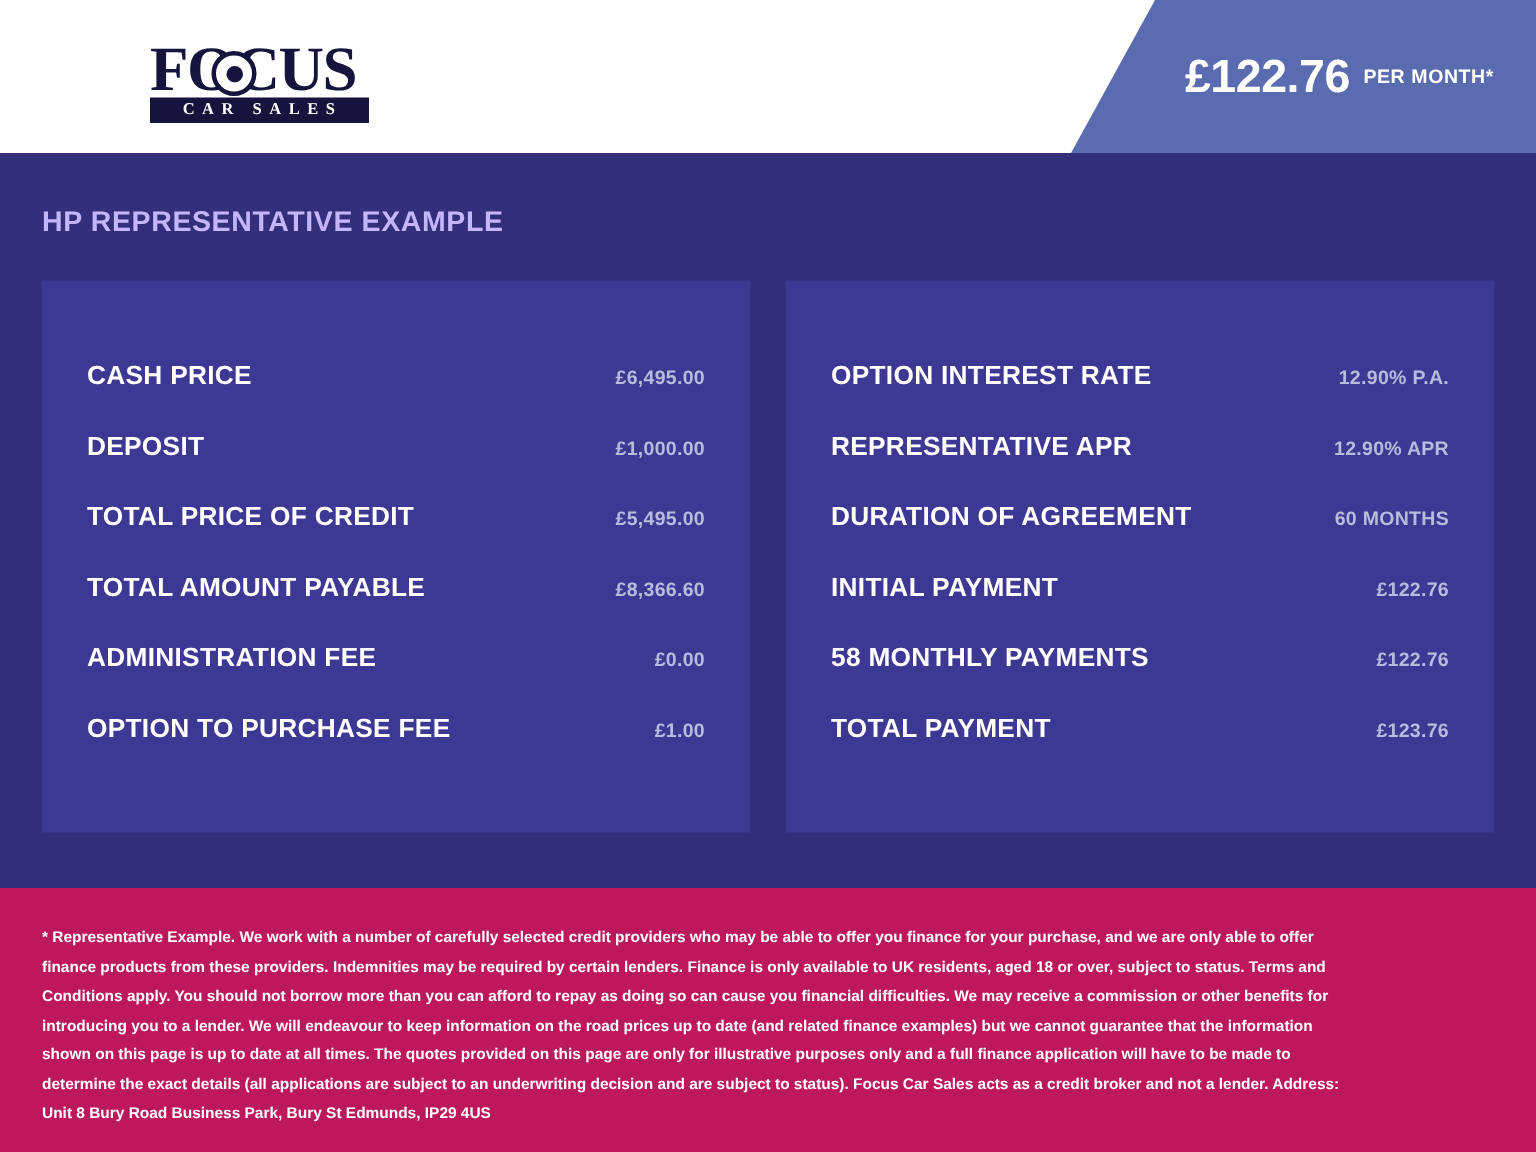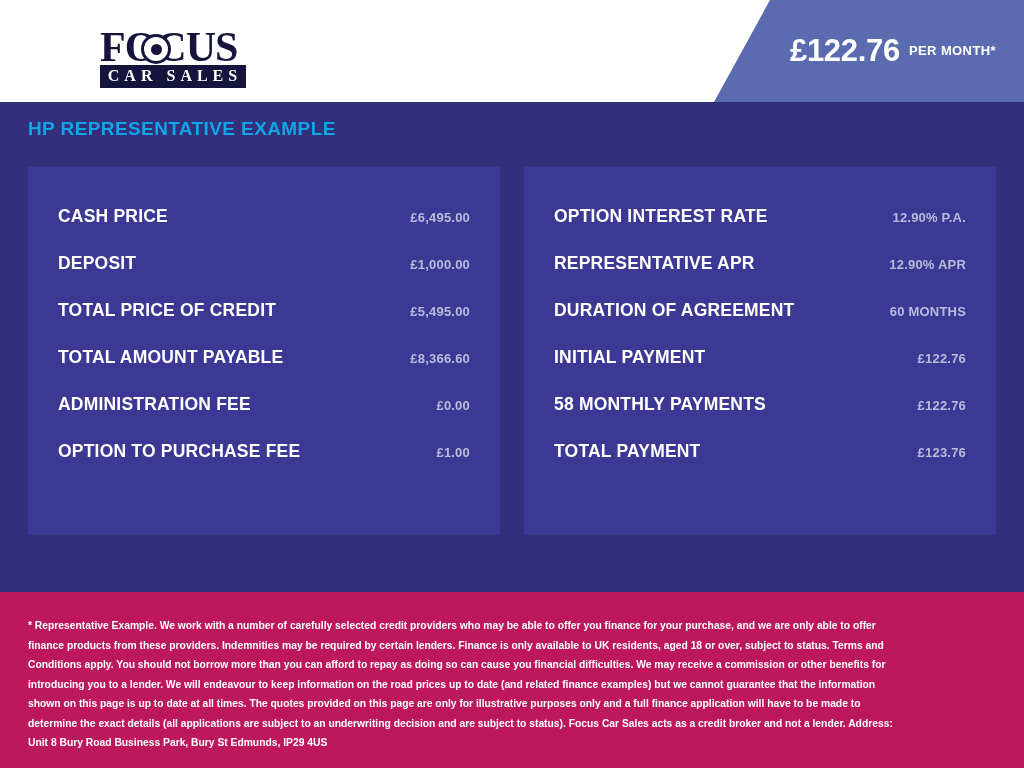--- a/index.html
+++ b/index.html
@@ -92,47 +92,47 @@
     width: 11px;
     height: 11px;
     border-radius: 50%;
     background: #14143c;
   }
   .logo-sub {
     margin-top: -4px;
     background: #14143c;
     color: #ffffff;
     font-family: "Liberation Serif", serif;
-    font-size: 16px;
+    font-size: 11px;
     font-weight: bold;
     letter-spacing: 5px;
     text-align: center;
     padding: 2px 0 3px 4px;
     width: 146px;
   }
 
   
   .title {
-    color: #0ea5e9;
+    color: #c4b5fd;
     font-size: 19px;
     font-weight: bold;
     letter-spacing: 0.4px;
-    margin: 16px 0 0 28px;
+    margin: 36px 0 0 28px;
   }
 
   
   .panels {
     display: flex;
     gap: 24px;
     margin: 27px 28px 0 28px;
   }
   .panel {
     flex: 1;
     background: #3d3894;
-    padding: 26px 30px 26px 30px;
+    padding: 40px 30px 26px 30px;
     min-height: 368px;
   }
   .row {
     display: flex;
     justify-content: space-between;
     align-items: baseline;
     padding: 13px 0;
   }
   .row-label {
     color: #ffffff;

